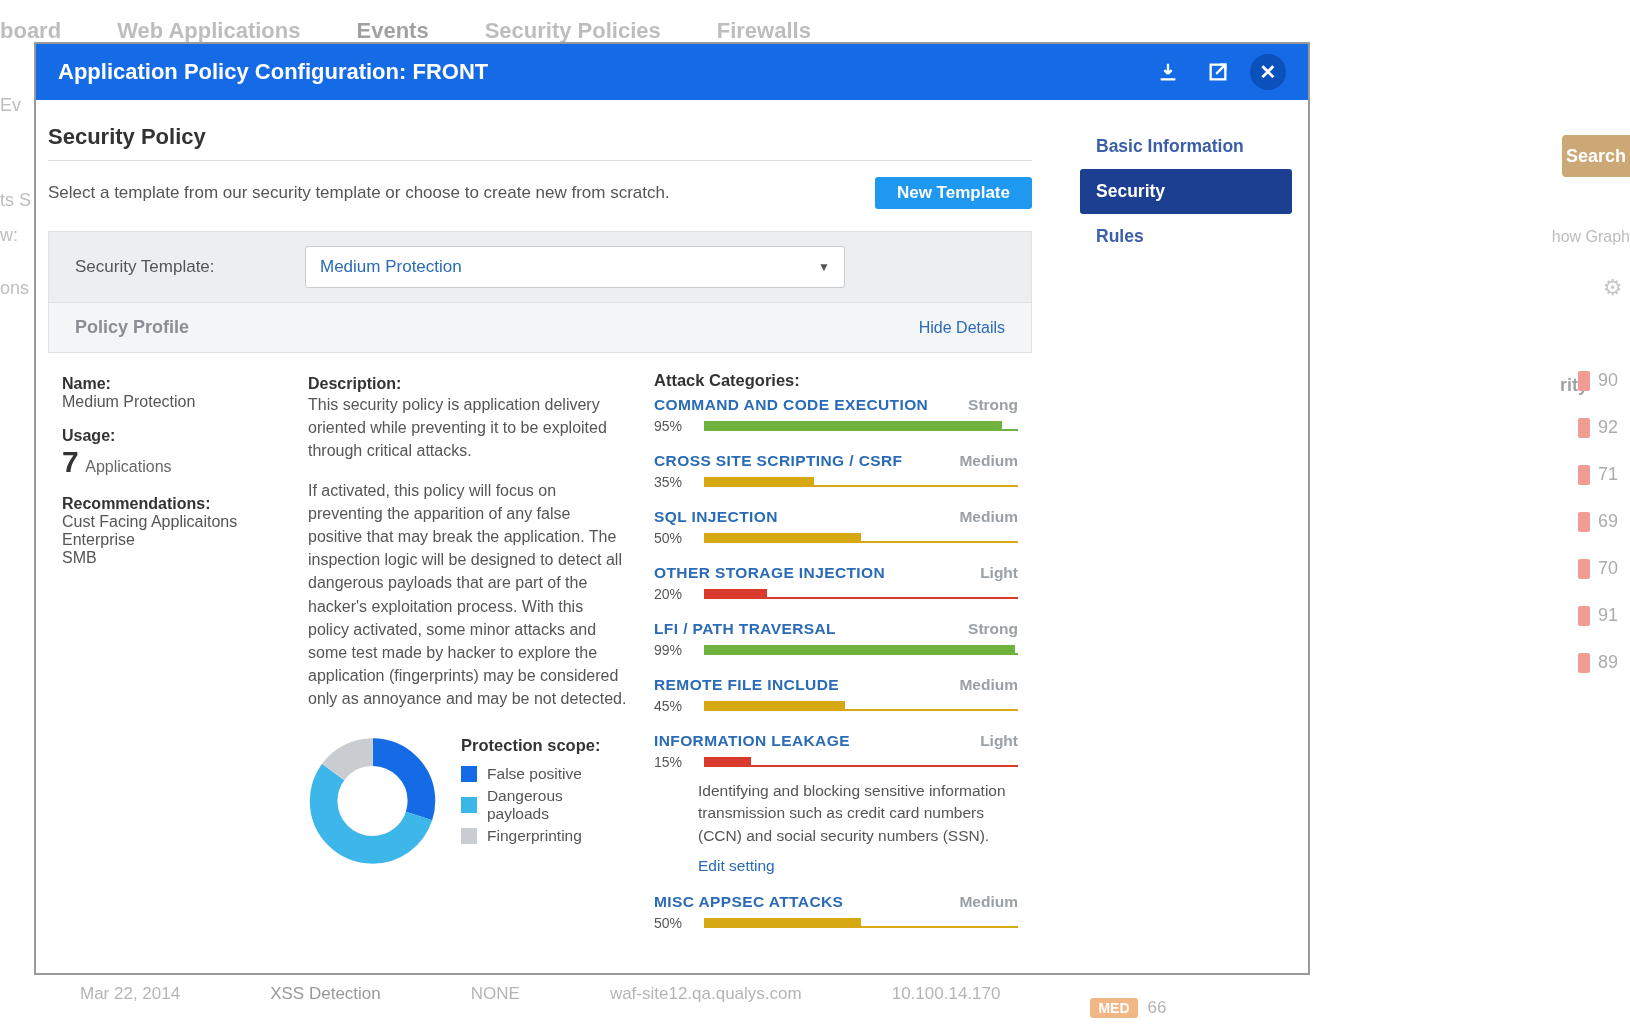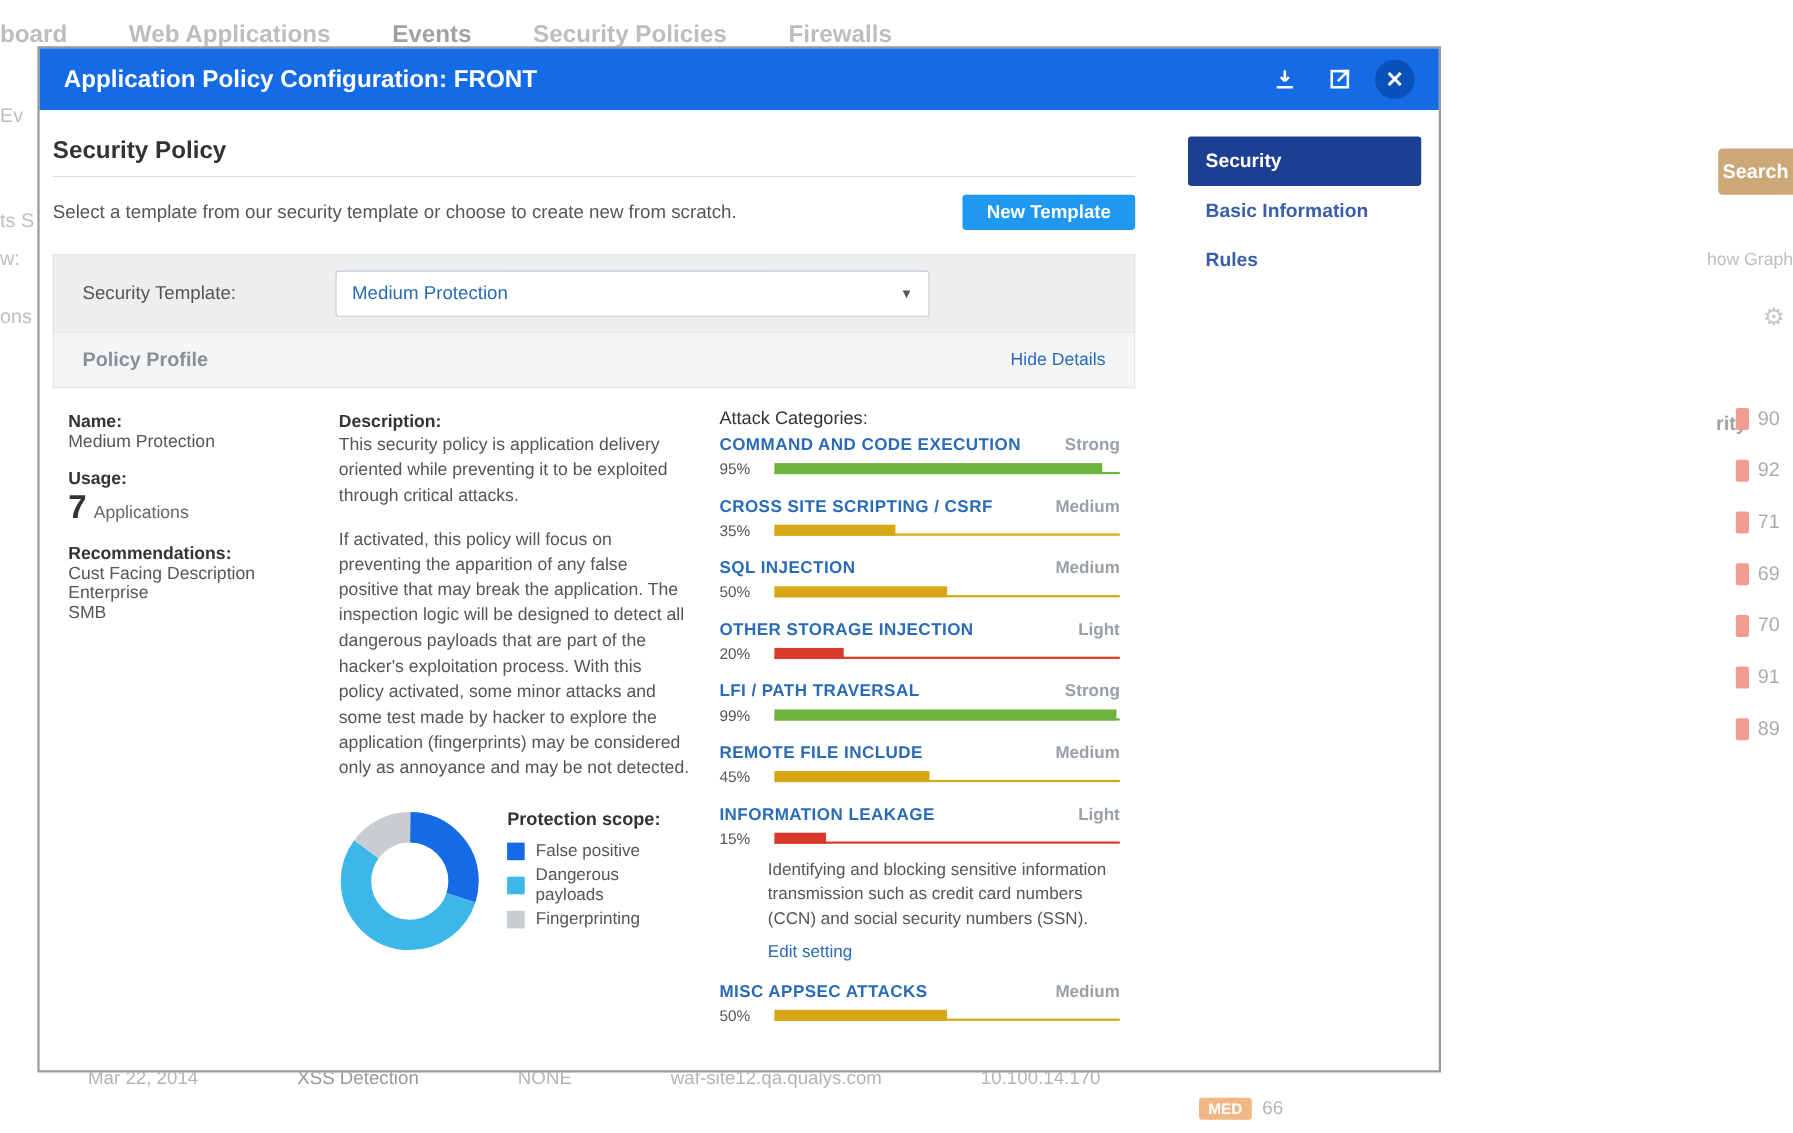--- a/index.html
+++ b/index.html
@@ -11,21 +11,21 @@
     font-size: 18px; color: #777;
   }
   .bg-tabs { position: absolute; top: 18px; left: 0; display: flex; gap: 56px; padding-left: 0; font-size: 22px; font-weight: 600; color: #888; }
   .bg-tabs span.active { color: #555; }
   .bg-search { position: absolute; top: 135px; right: 0; width: 68px; height: 42px; background: #a16207; border-radius: 4px 0 0 4px; color:#fff; font-size:18px; line-height:42px; text-align:center; font-weight:600; overflow:hidden;}
   .bg-gear { position:absolute; top:275px; right:0; width:35px; height:30px; font-size:22px; color:#999; text-align:center;}
   .bg-header-sev { position:absolute; top:335px; right:0; width:70px; font-weight:600; color:#555; font-size:18px;margin-top:40px; }
   .bg-rows { position:absolute; top:370px; right:0; width:100px; display:flex; flex-direction:column; gap:26px; }
   .bg-rows .r { display:flex; align-items:center; gap:8px; justify-content:flex-end; padding-right:12px; font-size:18px; color:#666;}
   .bg-rows .badge { width:12px; height:20px; background:#e74c3c; border-radius:2px;}
-  .bg-bottomrow { position:absolute; bottom:12px; left:80px; right:16px; display:flex; font-size:17px; color:#777; gap:90px; align-items:flex-start;}
+  .bg-bottomrow { position:absolute; bottom:12px; left:80px; right:16px; display:flex; font-size:17px; color:#777; gap:90px; align-items:center;}
   .bg-bottomrow .med { background:#e67e22; color:#fff; padding:2px 8px; border-radius:3px; font-size:14px; font-weight:600;}
 
   
   .modal {
     position: absolute; left: 34px; top: 42px; right: 320px; bottom: 55px;
     border: 2px solid #999; background: #fff; display: flex; flex-direction: column;
   }
   .modal-header {
     background: #156be5; color: #fff; height: 56px; display: flex; align-items: center;
     padding: 0 22px; gap: 14px;
@@ -64,21 +64,21 @@
   .usage-num { font-size:30px; font-weight:700; color:#333; display:inline-block; margin-right:3px;}
   .usage-unit { color:#666; font-size:16px;}
   .desc p { margin-bottom:16px; line-height:1.45; color:#555;}
   
   .scope-row { display:flex; gap:24px; margin-top:26px; align-items:flex-start;}
   .donut { width:130px; height:130px; }
   .legend .lbl2 { font-weight:700; color:#333; margin-bottom:10px; font-size:16.5px;}
   .legend .item { display:flex; align-items:center; gap:10px; font-size:15.5px; color:#555; margin-bottom:4px;}
   .legend .sw { width:16px; height:16px;}
 
-  .cat-lbl { font-weight:400; font-size:16.5px; color:#333; margin-bottom:6px;}
+  .cat-lbl { font-weight:700; font-size:16.5px; color:#333; margin-bottom:6px;}
   .cat { margin-bottom:18px; }
   .cat-top { display:flex; align-items:center; }
   .cat-name { color:#2a6bb7; font-size:15.5px; font-weight:600; text-transform:uppercase; letter-spacing:0.4px; cursor:pointer;}
   .cat-level { margin-left:auto; color:#9aa0a6; font-size:15.5px; font-weight:600;}
   .cat-bar-row { display:flex; align-items:center; gap:12px; margin-top:4px;}
   .cat-pct { width:38px; font-size:14px; color:#555;}
   .cat-track { flex:1; height:10px; position:relative; }
   .cat-track .rail { position:absolute; left:0; right:0; bottom:0; height:2px; }
   .cat-track .fill { position:absolute; left:0; top:0; bottom:0; }
   .cat-detail { margin:10px 0 10px 44px; font-size:15.5px; color:#555; line-height:1.45;}
@@ -196,21 +196,21 @@
 
         <div class="col1">
           <div class="lbl">Name:</div>
           <div class="val">Medium Protection</div>
           <div class="lbl">Usage:</div>
           <div class="val">
             <span class="usage-num">7</span>
             <span class="usage-unit">Applications</span>
           </div>
           <div class="lbl">Recommendations:</div>
-          <div style="color:#555;">Cust Facing Description</div>
+          <div style="color:#555;">Cust Facing Applicaitons</div>
           <div style="color:#555;">Enterprise</div>
           <div style="color:#555;">SMB</div>
         </div>
 
         <div class="col2 desc">
           <div class="lbl">Description:</div>
           <p>This security policy is application delivery oriented while preventing it to be exploited through critical attacks.</p>
           <p>If activated, this policy will focus on preventing the apparition of any false positive that may break the application. The inspection logic will be designed to detect all dangerous payloads that are part of the hacker's exploitation process. With this policy activated, some minor attacks and some test made by hacker to explore the application (fingerprints) may be considered only as annoyance and may be not detected.</p>
 
           <div class="scope-row">
@@ -348,19 +348,19 @@
                   </div>
                 </div>
               </div>
             </div>
         </div>
       </div>
     </div>
 
     <div class="sidepanel">
       <div class="sidenav" id="sidenav">
+          <div class="item">Basic Information</div>
           <div class="item active">Security</div>
-          <div class="item">Basic Information</div>
           <div class="item">Rules</div>
         </div>
     </div>
   </div>
 </div>
 
 </body></html>

